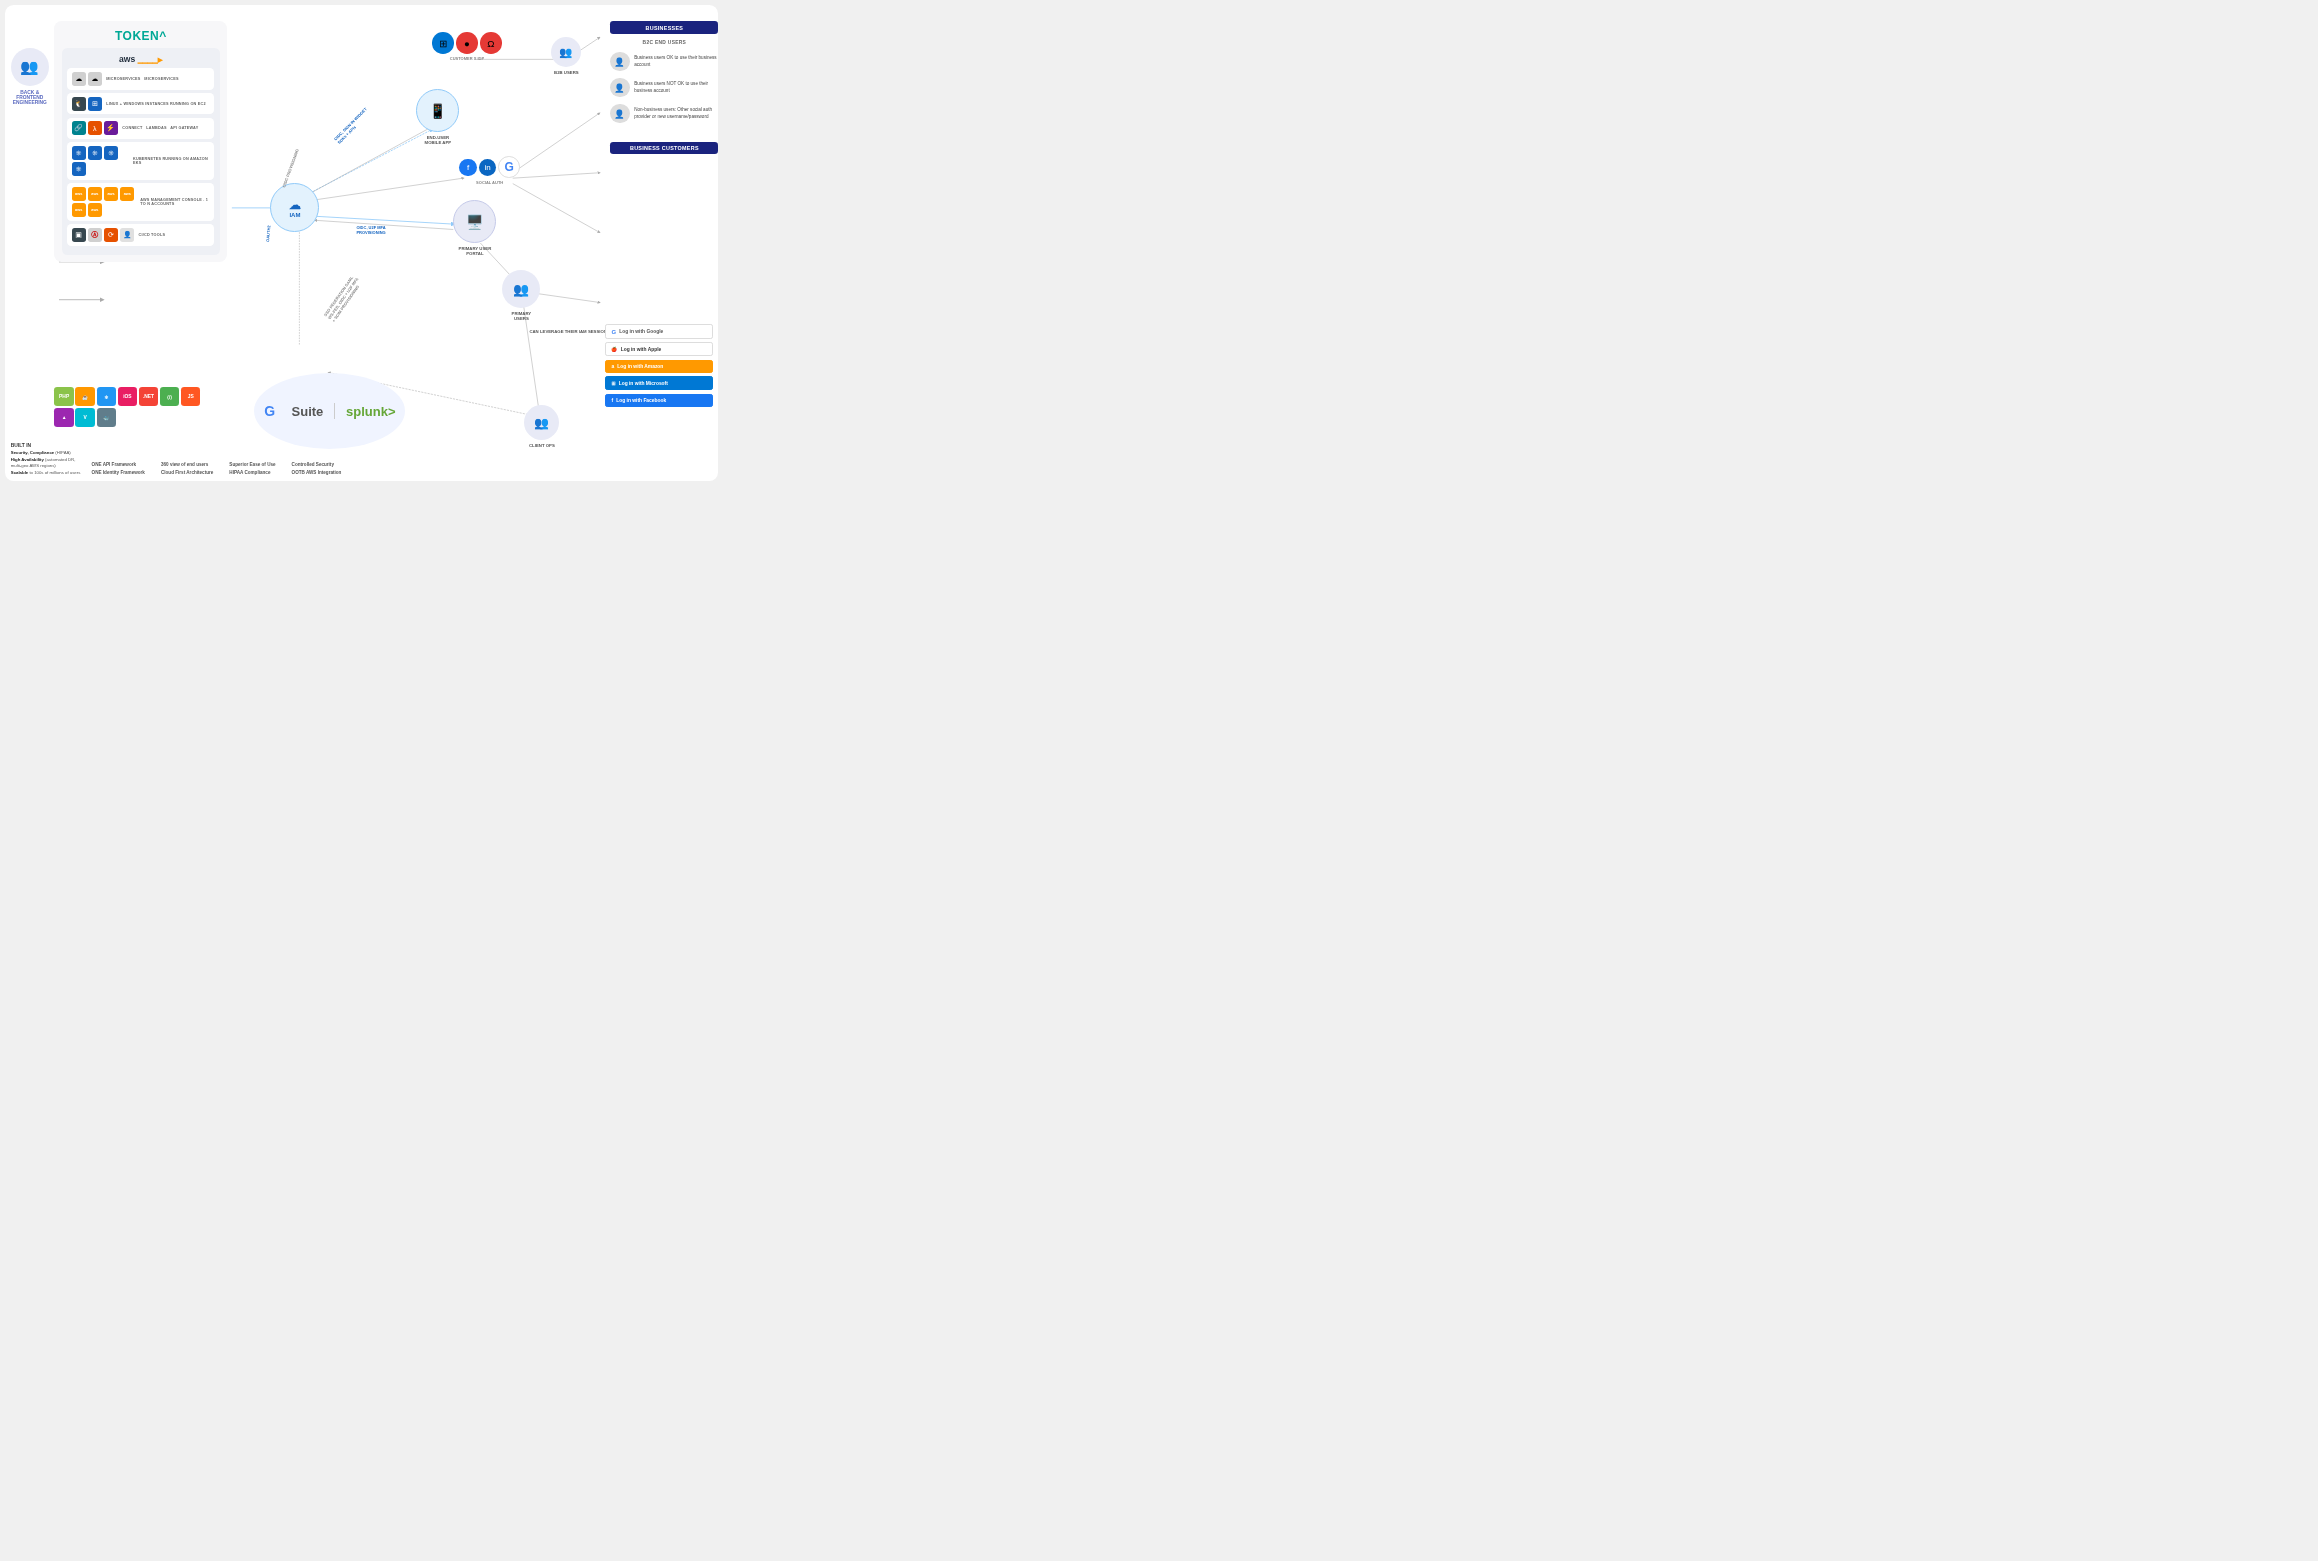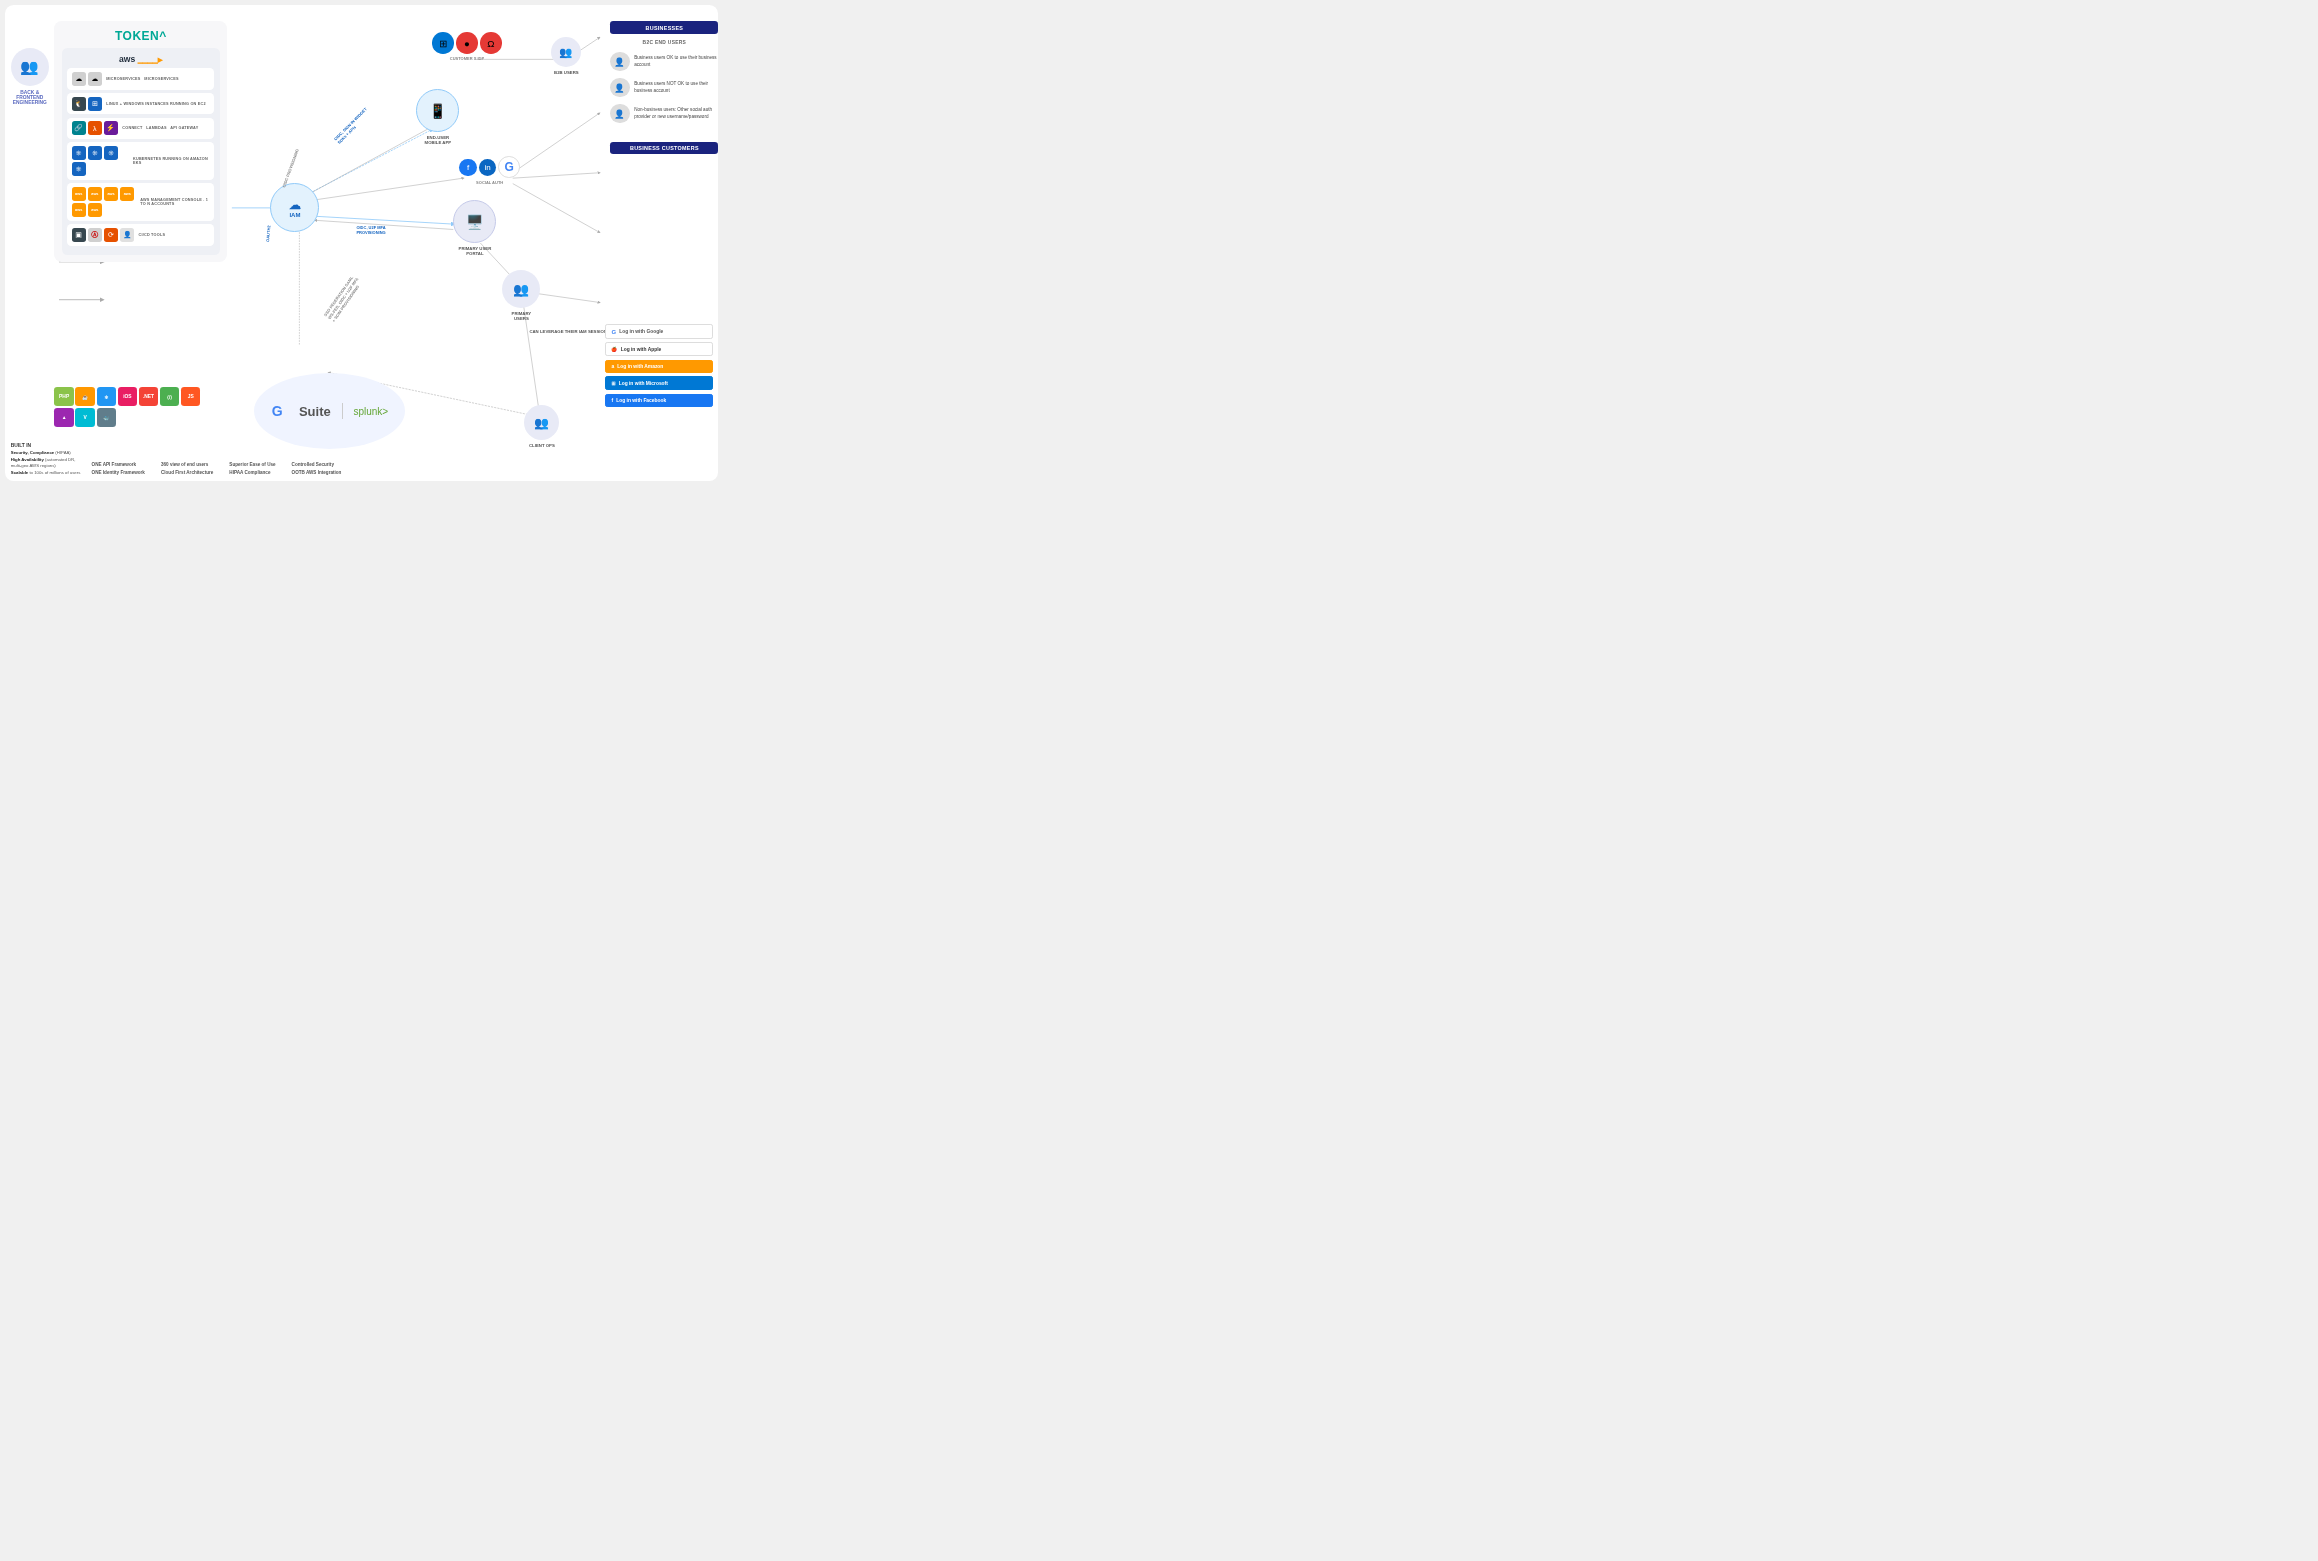--- a/index.html
+++ b/index.html
@@ -615,21 +615,21 @@
     <div class="iam-cloud-icon">☁</div>
     <div style="font-size:6px;font-weight:900;color:#1565c0;">IAM</div>
   </div>
 
   <div class="gsuite-panel">
     <div>
       <span style="font-size:14px;font-weight:bold;color:#4285f4;">G</span>
       <span style="font-size:13px;color:#555;font-weight:bold;margin-left:14px;"> Suite</span>
     </div>
     <div style="width:1.1px;height:16px;background:#ccc;"></div>
-    <div style="color:#65a637;font-size:10px;font-weight:400;">splunk&gt;</div>
+    <div style="color:#65a637;font-size:13px;font-weight:700;">splunk&gt;</div>
   </div>
 
   <div class="customer-idp">
     <div class="idp-icons">
       <div class="idp-icon" style="background:#0078d4;">⊞</div>
       <div class="idp-icon" style="background:#e53935;">●</div>
       <div class="idp-icon" style="background:#e53935;">Ω</div>
     </div>
     <div style="font-size:4px;color:#888;font-weight:bold;text-align:center;margin-top:2.2px;">CUSTOMER X IDP</div>
   </div>

